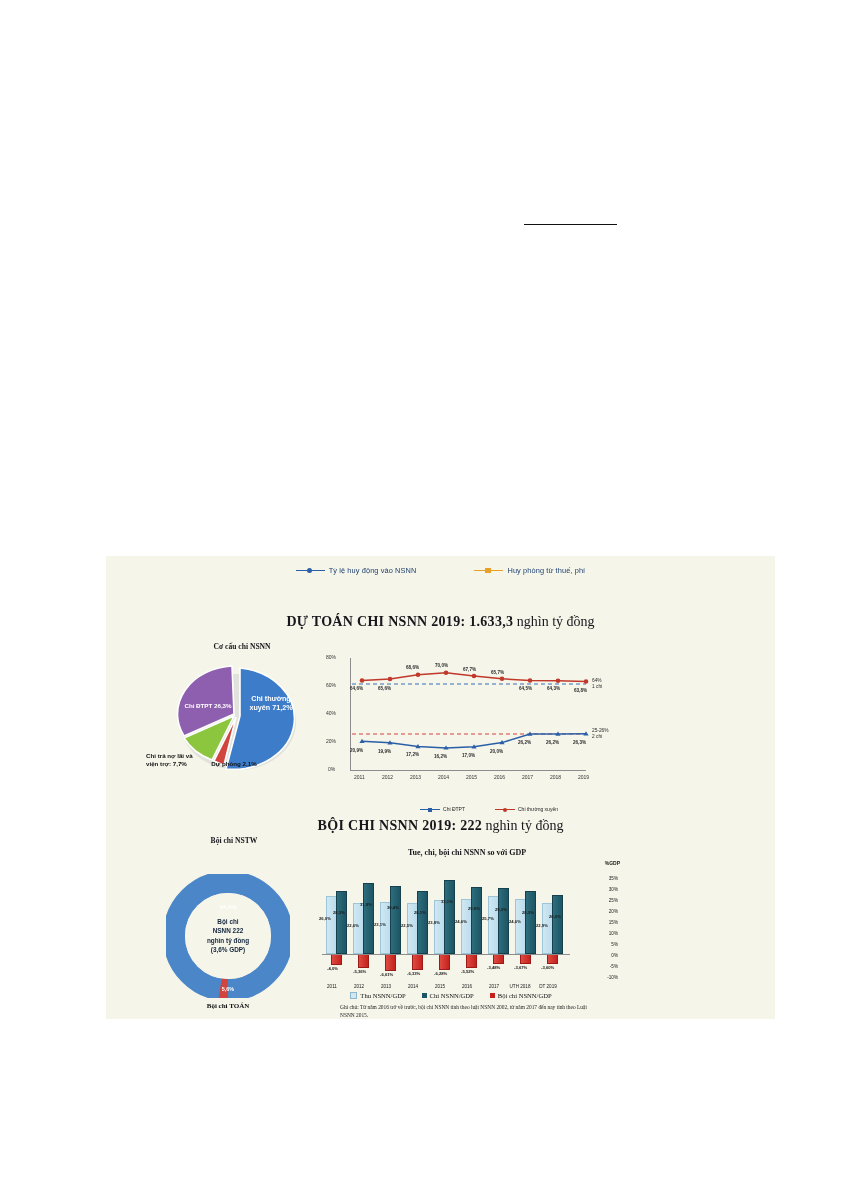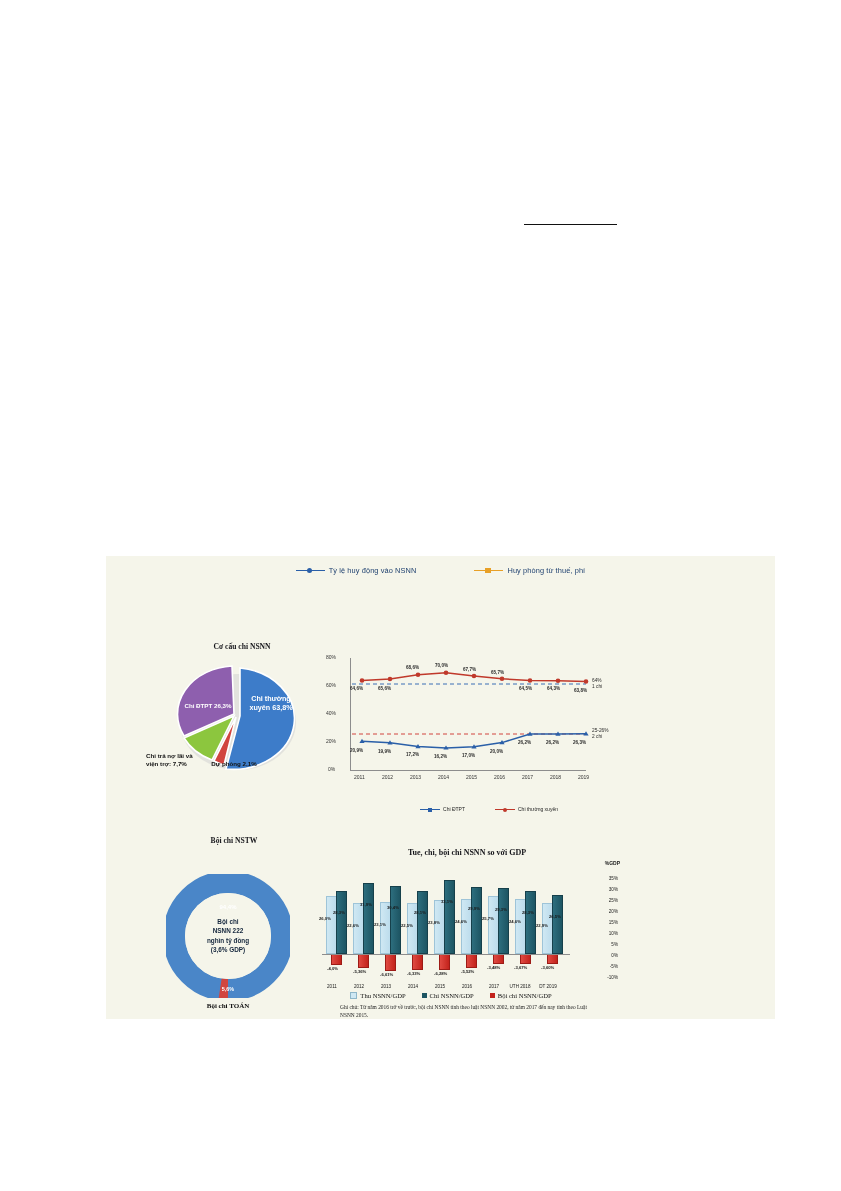--- a/index.html
+++ b/index.html
@@ -182,40 +182,44 @@
       <div class="lgitem">
         <span class="lgline"></span>
         <span class="lgtext">Tỷ lệ huy động vào NSNN</span>
       </div>
       <div class="lgitem">
         <span class="lgline orange"></span>
         <span class="lgtext">Huy phòng từ thuế, phí</span>
       </div>
     </div>
 
+    <div class="sectitle" style="top:58px;">
+      <b>DỰ TOÁN CHI NSNN 2019: 1.633,3</b>
+      <span>nghìn tỷ đồng</span>
+    </div>
 
     <div class="subtitle" style="left:46px;top:86px;width:180px;">Cơ cấu chi NSNN</div>
 
 
     <div class="pie-wrap">
       <div class="pie">
         <svg width="140" height="118" viewBox="0 0 140 118">
           <ellipse cx="70" cy="66" rx="58" ry="48" fill="#cfcfcf" opacity=".5"></ellipse>
 
           <path d="M72 60 L72 12 A58,48 0 1,1 58,113 Z" fill="#3d7cc9" stroke="#ffffff" stroke-width="1.6"></path>
 
           <path d="M66 58 L64 10 A58,48 0 0,0 16,80 Z" fill="#8e5fae" stroke="#ffffff" stroke-width="1.6"></path>
 
           <path d="M66 60 L16 82 A58,48 0 0,0 44,104 Z" fill="#8cc63e" stroke="#ffffff" stroke-width="1.6"></path>
 
           <path d="M68 61 L46 105 A58,48 0 0,0 56,109 Z" fill="#d1453f" stroke="#ffffff" stroke-width="1.6"></path>
         </svg>
       </div>
       <div class="pielab big" style="left:100px;top:46px;width:50px;">
-        <span>Chi thường xuyên 63,8%</span>
+        <span>Chi thường xuyên 71,2%</span>
       </div>
       <div class="pielab" style="left:38px;top:54px;width:48px;">
         <span>Chi ĐTPT 26,3%</span>
       </div>
       <div class="pielab dark" style="left:0px;top:104px;width:56px;text-align:left;">
         <span>Chi trả nợ lãi và viện trợ: 7,7%</span>
       </div>
       <div class="pielab dark" style="left:62px;top:112px;width:52px;">
         <span>Dự phòng 2,1%</span>
       </div>
@@ -309,20 +313,24 @@
           <span class="lc-lgline"></span>
           <span>Chi ĐTPT</span>
         </div>
         <div class="lc-lg">
           <span class="lc-lgline red"></span>
           <span>Chi thường xuyên</span>
         </div>
       </div>
     </div>
 
+    <div class="sectitle" style="top:262px;">
+      <b>BỘI CHI NSNN 2019: 222</b>
+      <span>nghìn tỷ đồng</span>
+    </div>
 
     <div class="subtitle" style="left:40px;top:280px;width:176px;">Bội chi NSTW</div>
     <div class="subtitle" style="left:236px;top:292px;width:250px;font-size:8px;">Tue, chi, bội chi NSNN so với GDP</div>
 
     <div class="donut-wrap">
       <div class="donut">
         <svg width="124" height="124" viewBox="0 0 124 124">
           <circle cx="62" cy="62" r="54" fill="none" stroke="#4a86c8" stroke-width="22"></circle>
           <path d="M62 116 A54,54 0 0,1 54,115.4" fill="none" stroke="#d1453f" stroke-width="22"></path>
           <circle cx="62" cy="62" r="43" fill="#f5f5ea"></circle>

